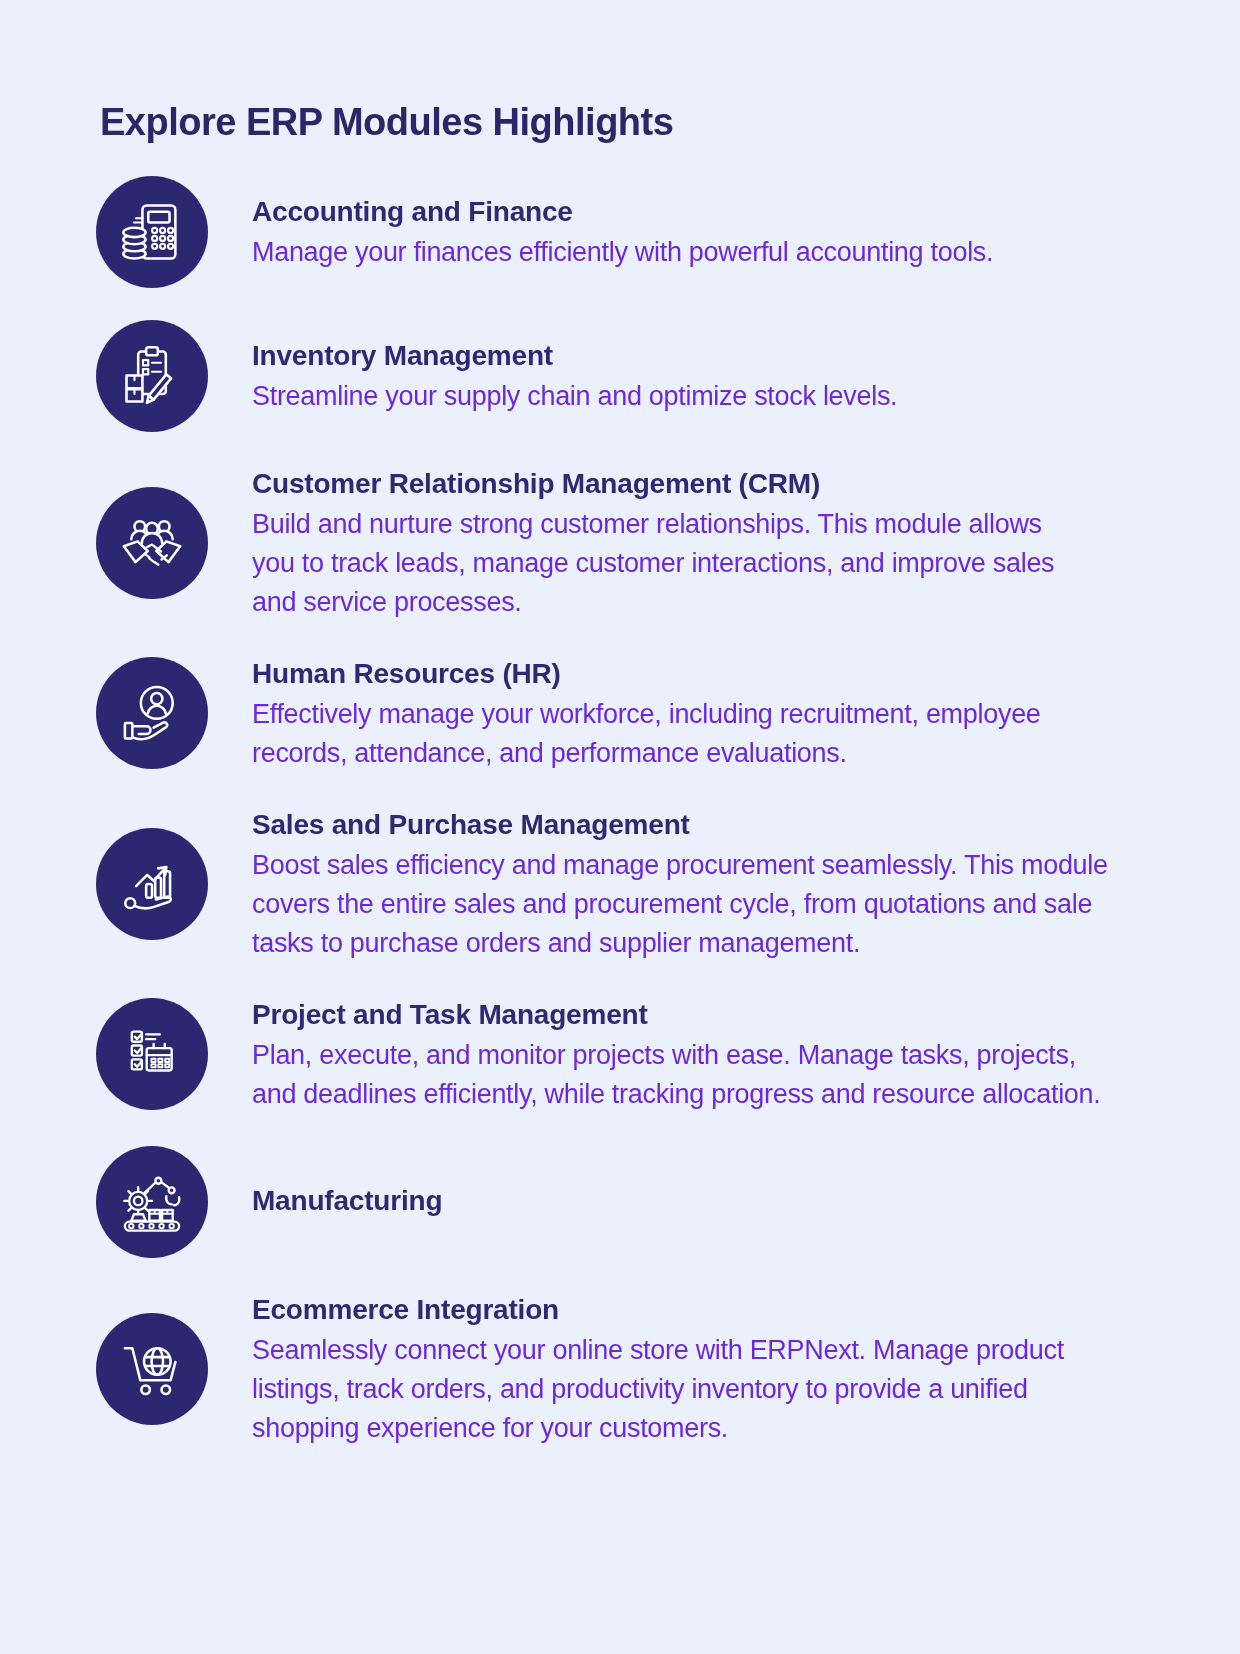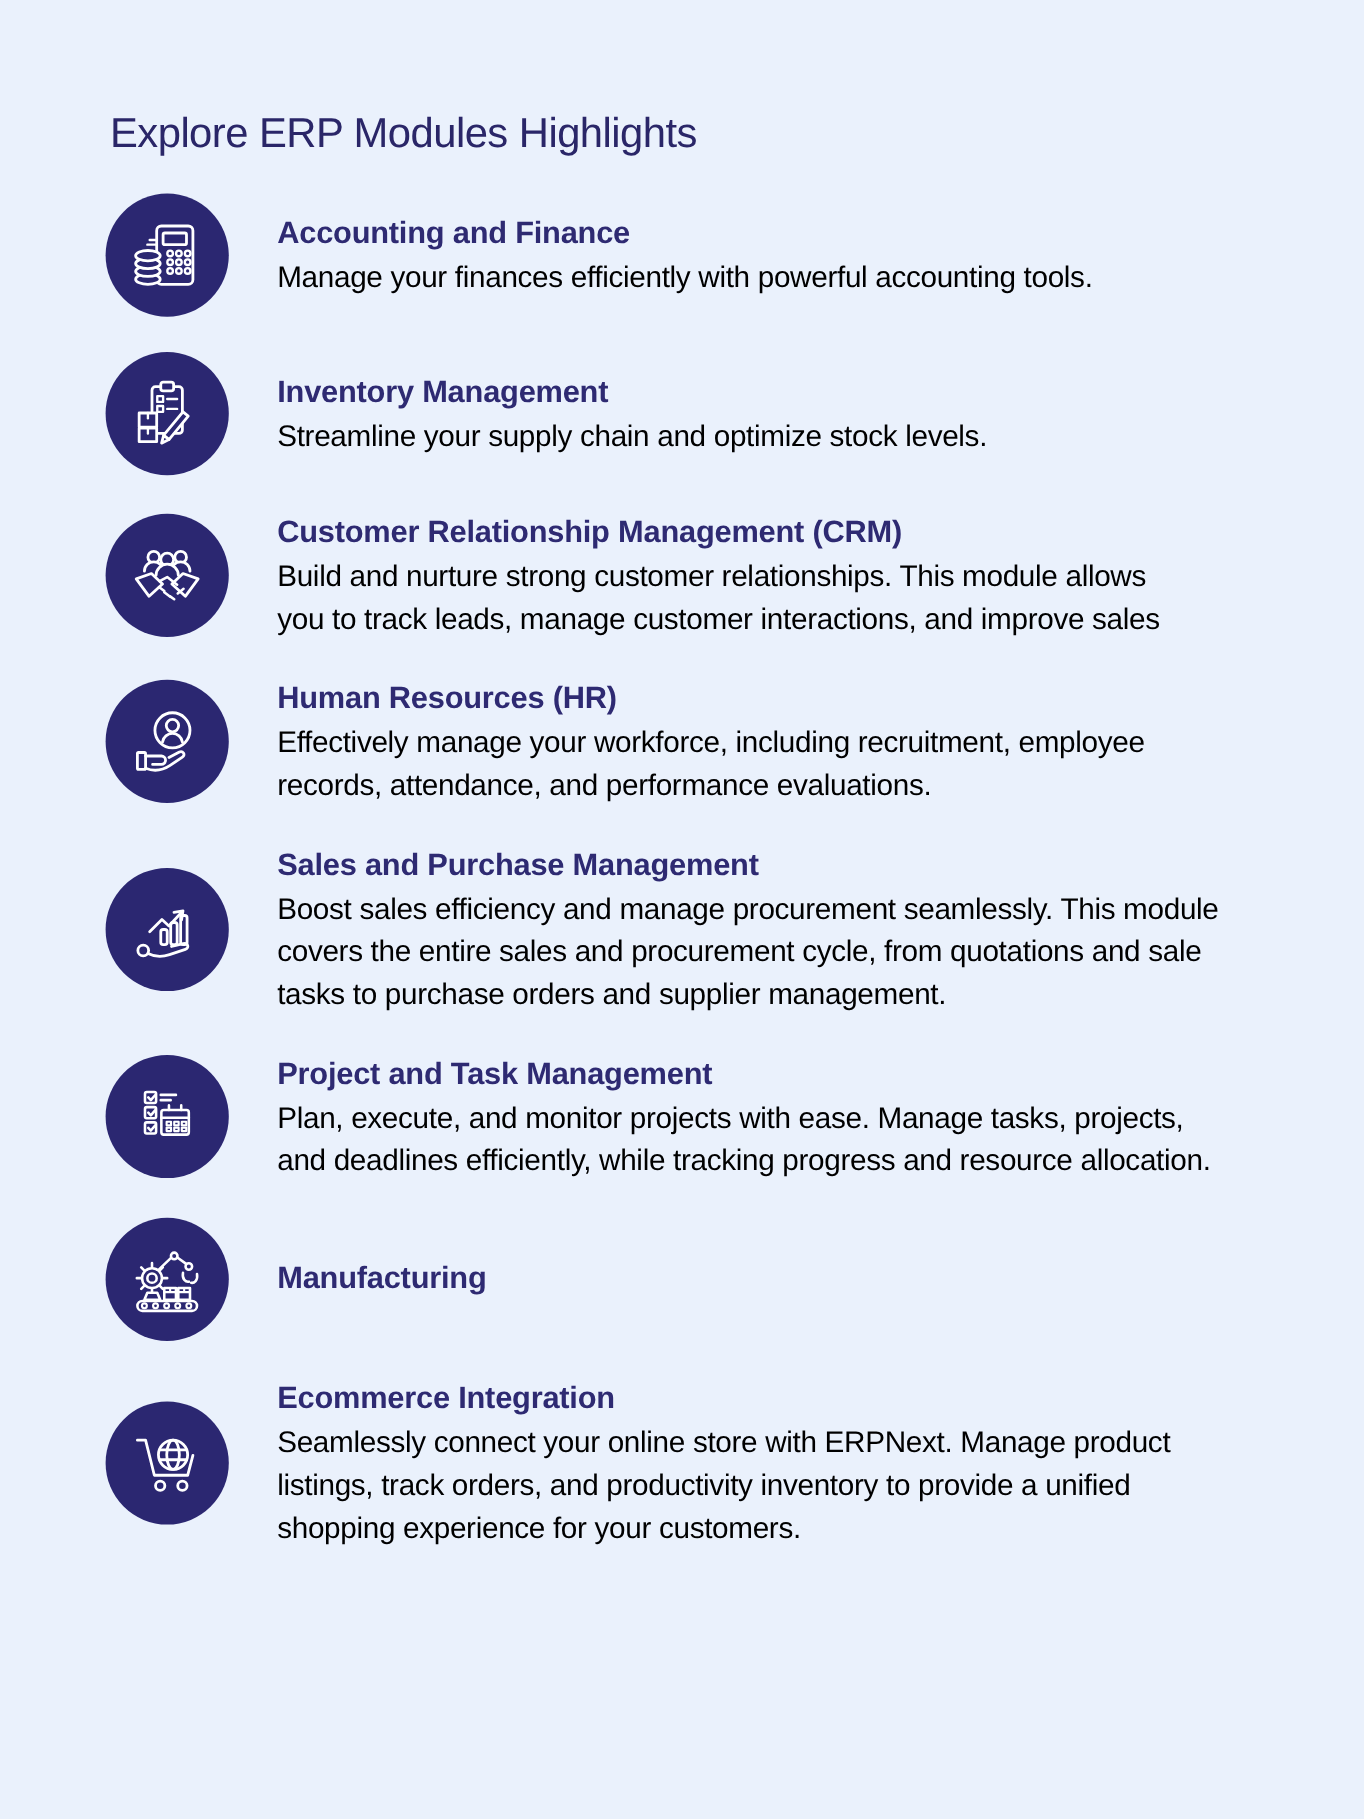--- a/index.html
+++ b/index.html
@@ -5,21 +5,21 @@
   html, body { margin: 0; padding: 0; }
   body {
     width: 1240px; height: 1654px;
     background: #eaf1fc;
     font-family: "Liberation Sans", sans-serif;
     overflow: hidden;
   }
   .page { padding: 100px 40px 0 96px; }
   .page-title {
     margin: 0 0 0 4px;
-    font-size: 38px; font-weight: 400; line-height: 1.2;
+    font-size: 38px; font-weight: 700; line-height: 1.2;
     letter-spacing: -0.5px;
     color: #2a2668;
   }
   .modules {
     margin-top: 30px;
     display: flex; flex-direction: column; gap: 32px;
   }
   .module { display: flex; align-items: center; gap: 44px; }
   .icon-circle {
     flex: 0 0 auto;
@@ -31,21 +31,21 @@
   .module-text { min-width: 0; }
   .module-title {
     margin: 0 0 2px 0;
     font-size: 28px; font-weight: 700; line-height: 39px;
     letter-spacing: -0.2px;
     color: #2e2a72;
   }
   .module-desc .line {
     font-size: 27px; line-height: 39px;
     letter-spacing: -0.3px;
-    color: #000000;
+    color: #6d28d9;
     white-space: nowrap;
   }
 </style>
 </head>
 <body>
 
 <div class="page">
 
   <h1 class="page-title">Explore ERP Modules Highlights</h1>
 
@@ -137,20 +137,21 @@
               <path d="M41 47.5 l5 -4"></path>
             </g>
           </g>
         </svg>
       </div>
       <div class="module-text">
         <h2 class="module-title">Customer Relationship Management (CRM)</h2>
         <div class="module-desc">
           <div class="line">Build and nurture strong customer relationships. This module allows</div>
           <div class="line">you to track leads, manage customer interactions, and improve sales</div>
+          <div class="line">and service processes.</div>
         </div>
       </div>
     </section>
 
     <section class="module">
       <div class="icon-circle">
         <svg viewBox="0 0 64 64">
           <g stroke="#fff" fill="none" stroke-width="2.4" stroke-linecap="round" stroke-linejoin="round">
             <circle cx="36.5" cy="22.5" r="15"></circle>
             <circle cx="36.5" cy="18.5" r="5.3"></circle>

